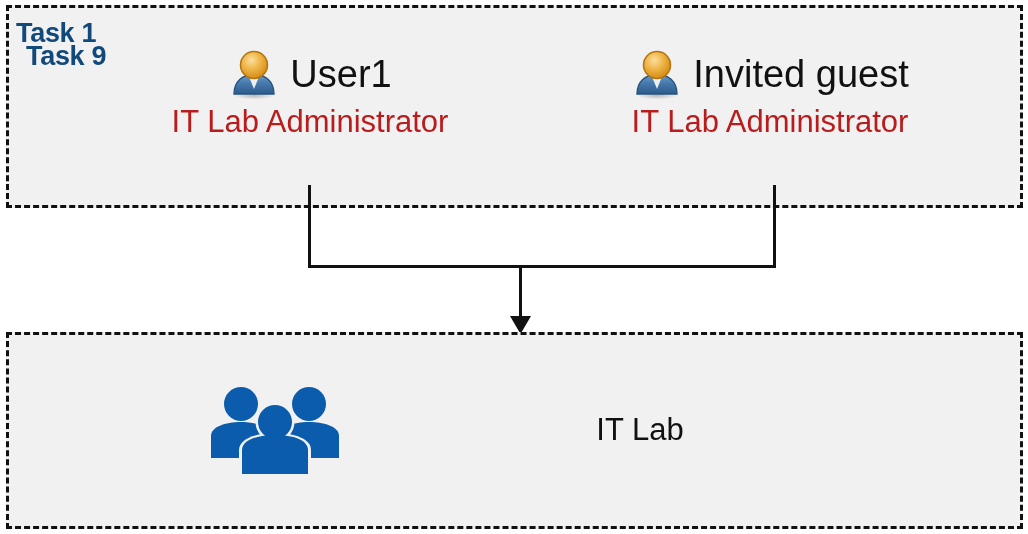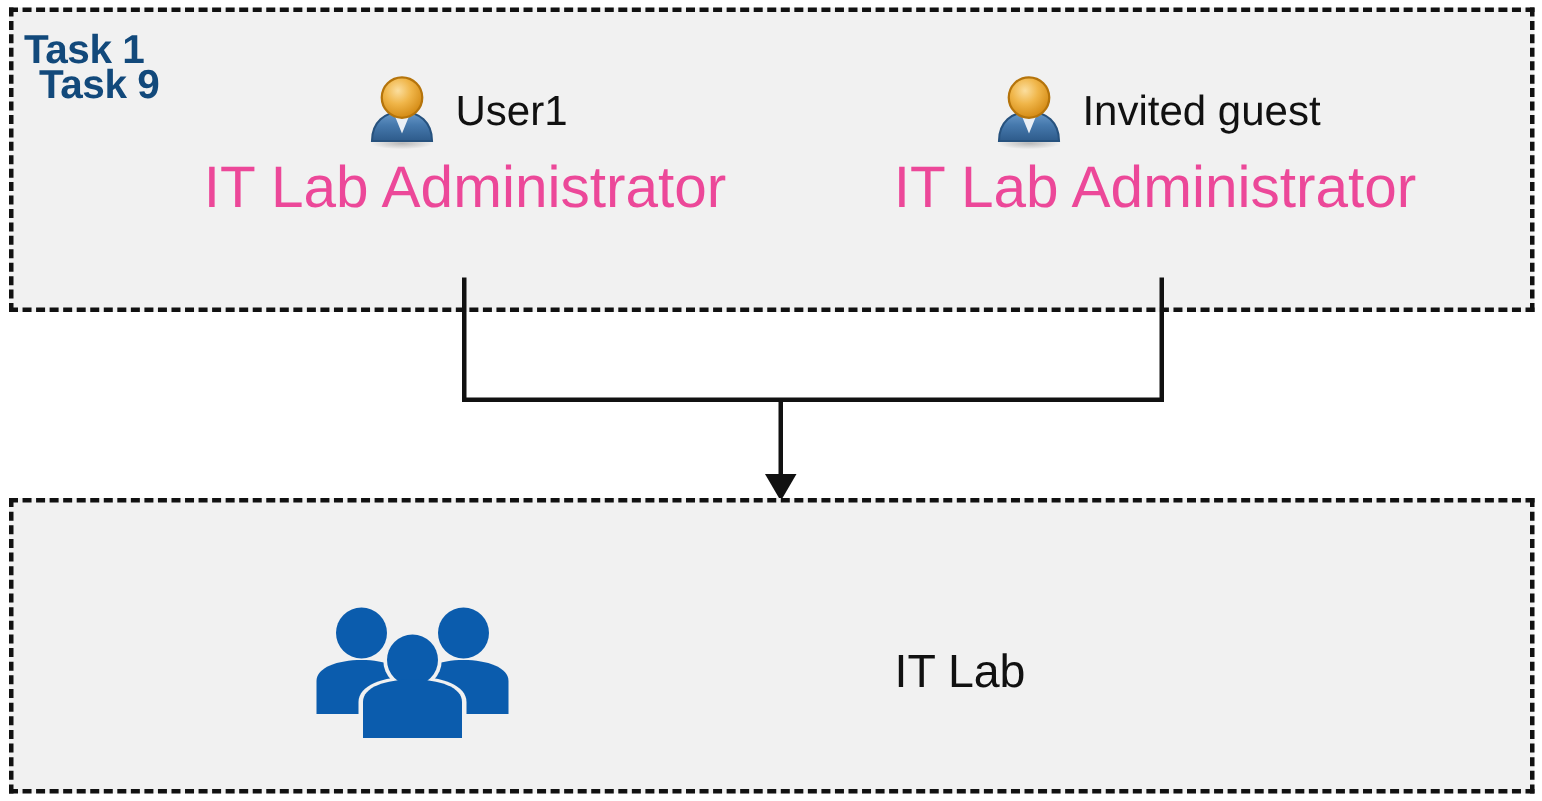--- a/index.html
+++ b/index.html
@@ -54,38 +54,38 @@
     white-space: nowrap;
   }
   .person-top {
     display: flex;
     align-items: center;
     justify-content: center;
     gap: 10px;
     height: 52px;
   }
   .person-name {
-    font-size: 28px;
+    font-size: 38px;
     color: #111111;
     line-height: 1;
   }
   .person-role {
-    font-size: 39px;
-    color: #ec4899;
+    font-size: 31px;
+    color: #b91c1c;
     line-height: 1.15;
     margin-top: 4px;
   }
   #person-user1 { left: 130px; top: 48px; width: 360px; }
   #person-guest { left: 590px; top: 48px; width: 360px; }
 
   
   #group-entry {
     position: absolute;
     left: 205px;
-    top: 400px;
+    top: 382px;
     width: 620px;
     display: flex;
     align-items: center;
     gap: 110px;
   }
   .group-text {
     font-size: 31px;
     color: #111111;
     line-height: 1.22;
     text-align: center;

